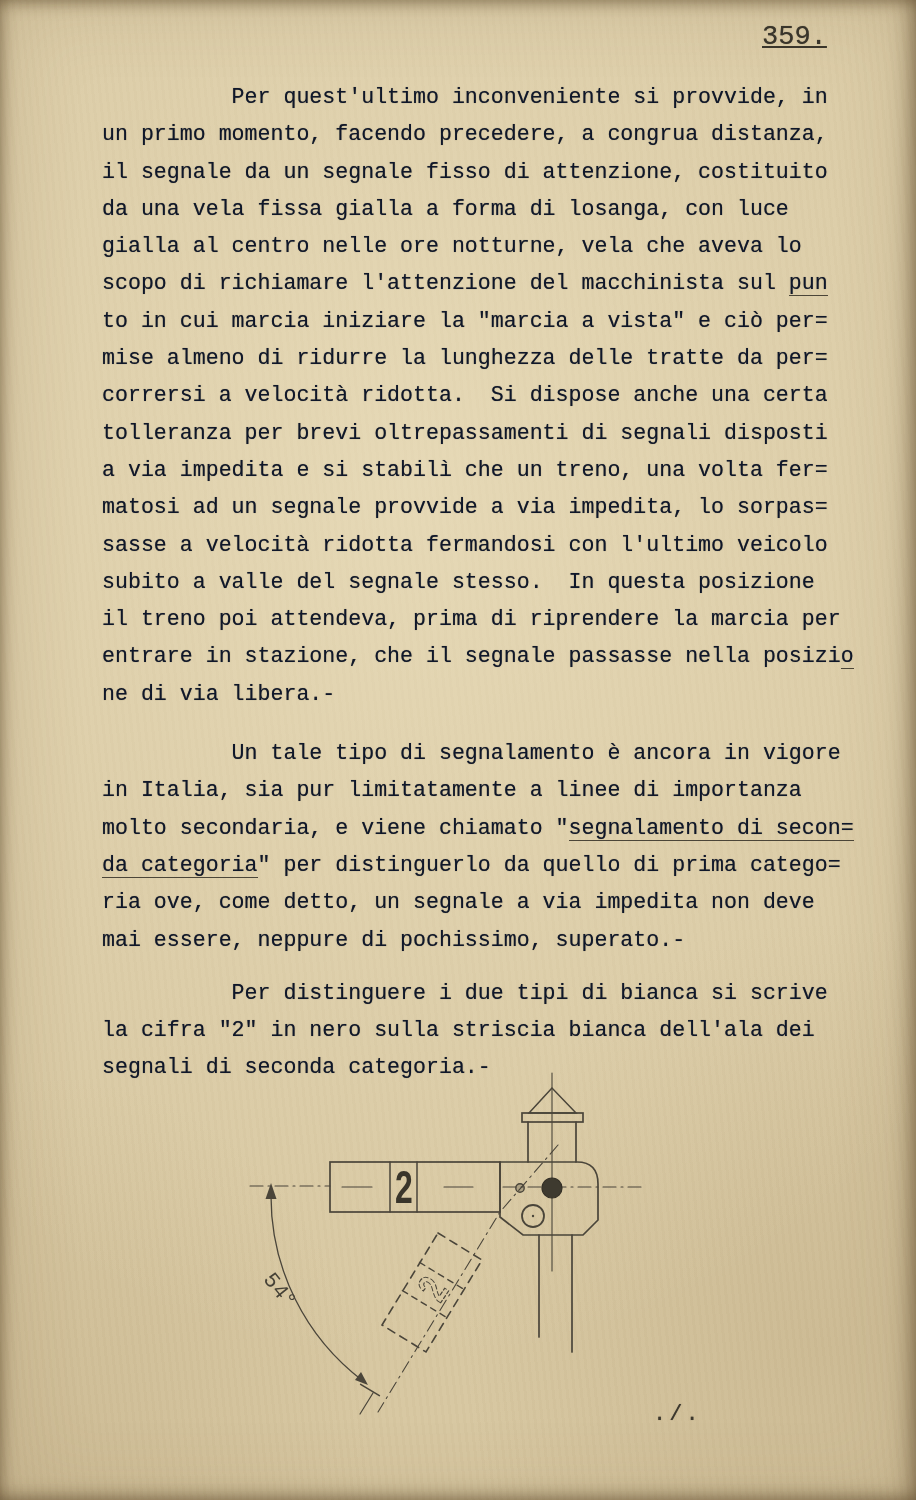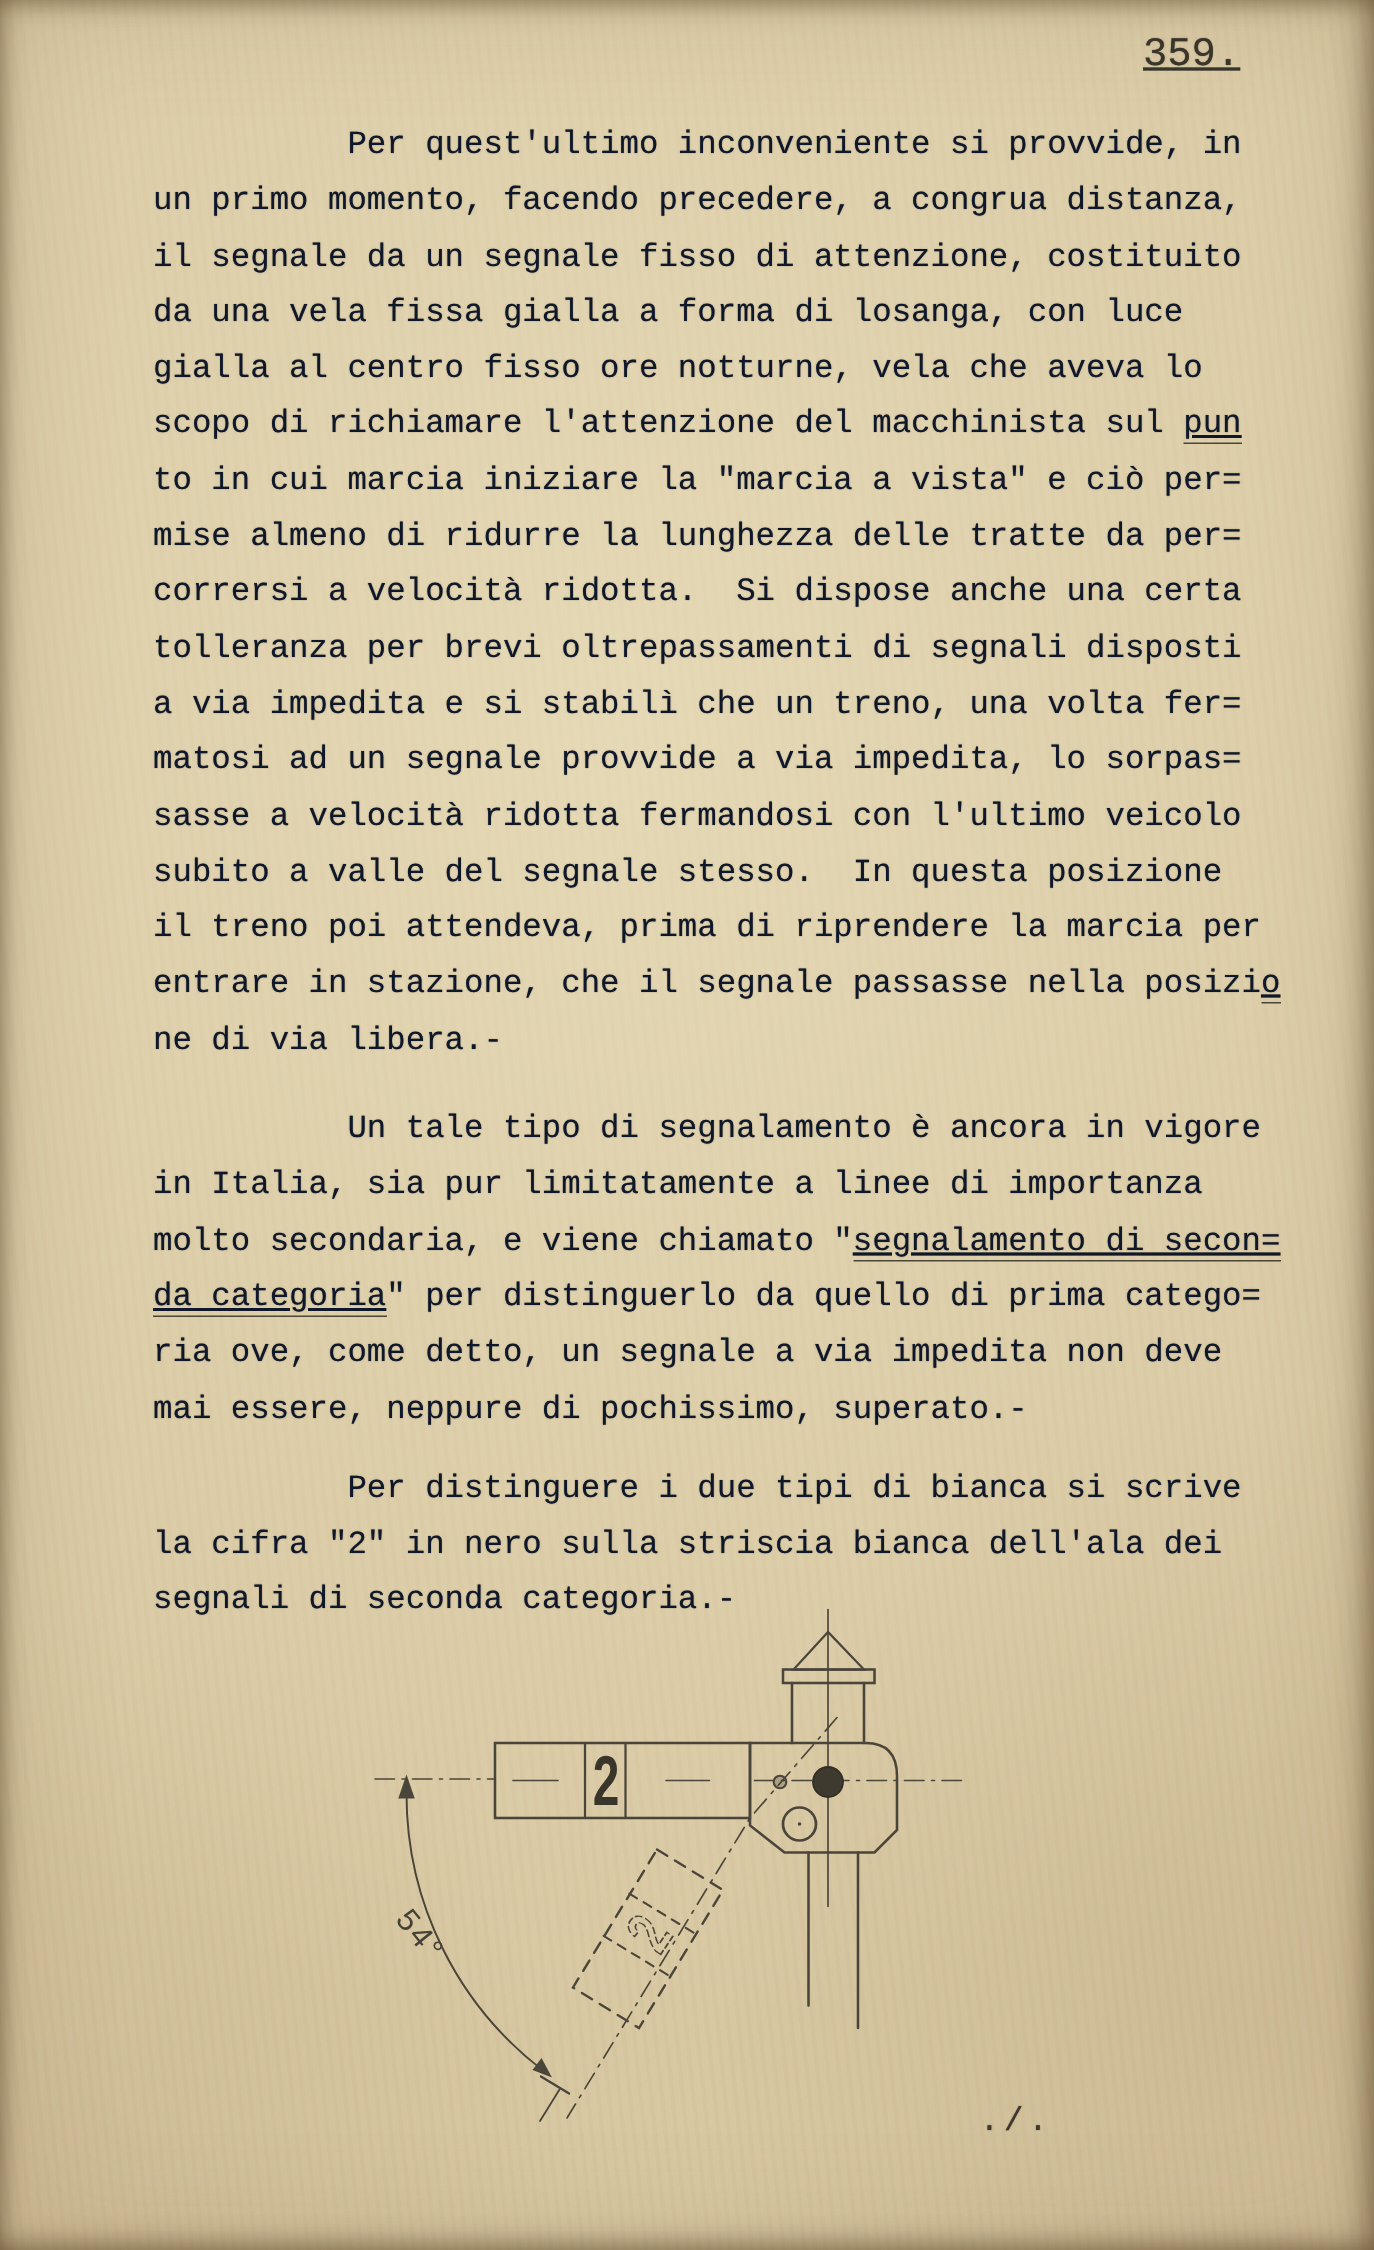--- a/index.html
+++ b/index.html
@@ -33,21 +33,21 @@
   }
   .textblock{
     position:absolute;left:102px;top:79px;width:780px;
     font-size:21.6px;line-height:37.3px;color:#0f172a;
     text-shadow:0 0 .8px rgba(57,53,43,.7);
   }
   .para{margin:0;}
   .para:nth-child(2){margin-top:22px;}
   .para:nth-child(3){margin-top:16px;}
   .line{white-space:pre;}
-  .line .u{border-bottom:1.6px solid rgba(55,50,40,.88);text-decoration:underline;}
+  .line .u{border-bottom:1.6px solid rgba(55,50,40,.88);}
   .contmark{
     position:absolute;left:653px;top:1402px;
     font-size:22px;letter-spacing:3px;color:#3c382e;
     text-shadow:0 0 .8px rgba(57,53,43,.7);
   }
   svg.diagram{position:absolute;left:0;top:0;pointer-events:none;}
   svg text{font-family:"Liberation Sans","DejaVu Sans",sans-serif;}
 </style>
 </head>
 <body>
@@ -55,21 +55,21 @@
 <div class="paper"></div>
 
 <div class="pageno">359.</div>
 
 <div class="textblock">
     <div class="para">
       <div class="line"><span>          Per quest'ultimo inconveniente si provvide, in</span></div>
       <div class="line"><span>un primo momento, facendo precedere, a congrua distanza,</span></div>
       <div class="line"><span>il segnale da un segnale fisso di attenzione, costituito</span></div>
       <div class="line"><span>da una vela fissa gialla a forma di losanga, con luce</span></div>
-      <div class="line"><span>gialla al centro fisso ore notturne, vela che aveva lo</span></div>
+      <div class="line"><span>gialla al centro nelle ore notturne, vela che aveva lo</span></div>
       <div class="line"><span>scopo di richiamare l'attenzione del macchinista sul </span><span class="u">pun</span></div>
       <div class="line"><span>to in cui marcia iniziare la "marcia a vista" e ciò per=</span></div>
       <div class="line"><span>mise almeno di ridurre la lunghezza delle tratte da per=</span></div>
       <div class="line"><span>corrersi a velocità ridotta.  Si dispose anche una certa</span></div>
       <div class="line"><span>tolleranza per brevi oltrepassamenti di segnali disposti</span></div>
       <div class="line"><span>a via impedita e si stabilì che un treno, una volta fer=</span></div>
       <div class="line"><span>matosi ad un segnale provvide a via impedita, lo sorpas=</span></div>
       <div class="line"><span>sasse a velocità ridotta fermandosi con l'ultimo veicolo</span></div>
       <div class="line"><span>subito a valle del segnale stesso.  In questa posizione</span></div>
       <div class="line"><span>il treno poi attendeva, prima di riprendere la marcia per</span></div>

